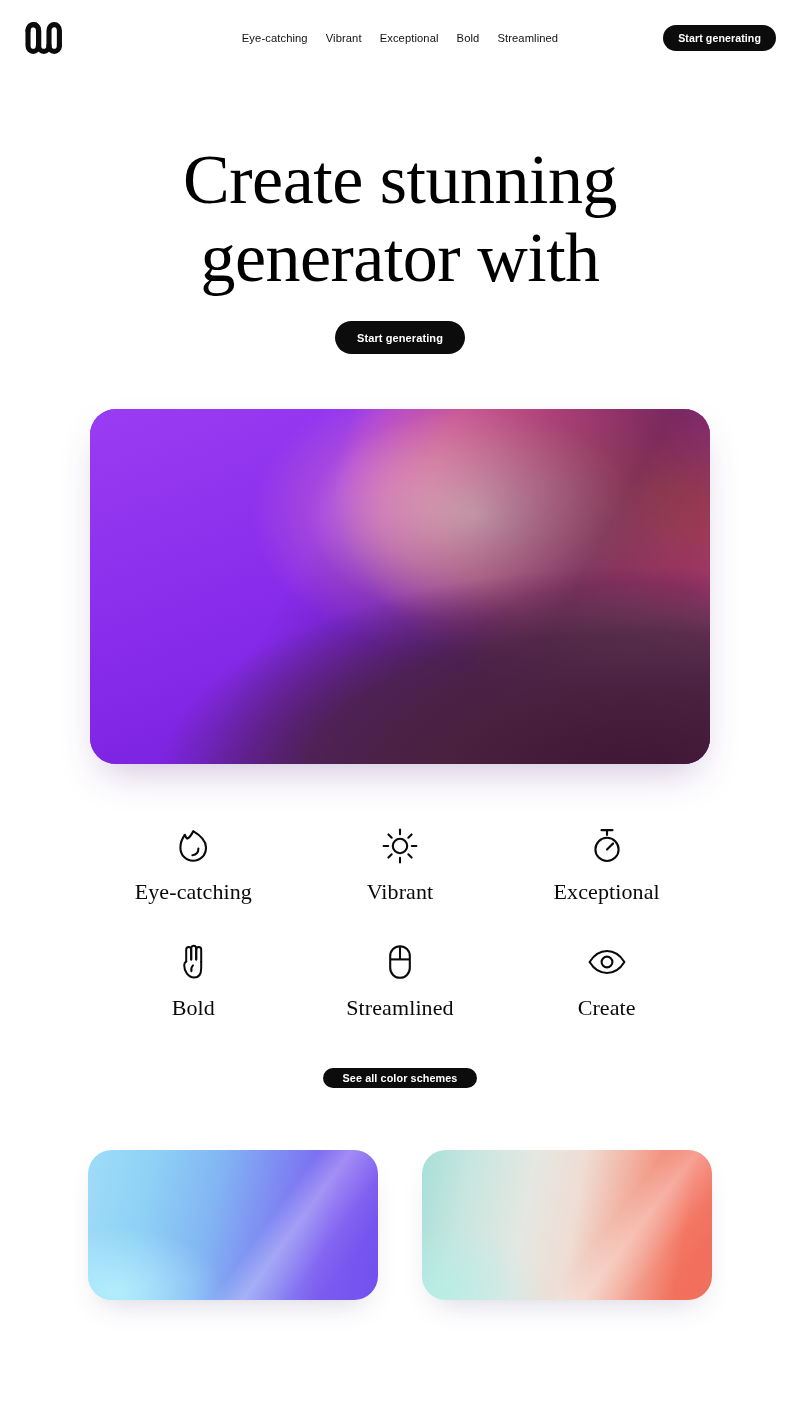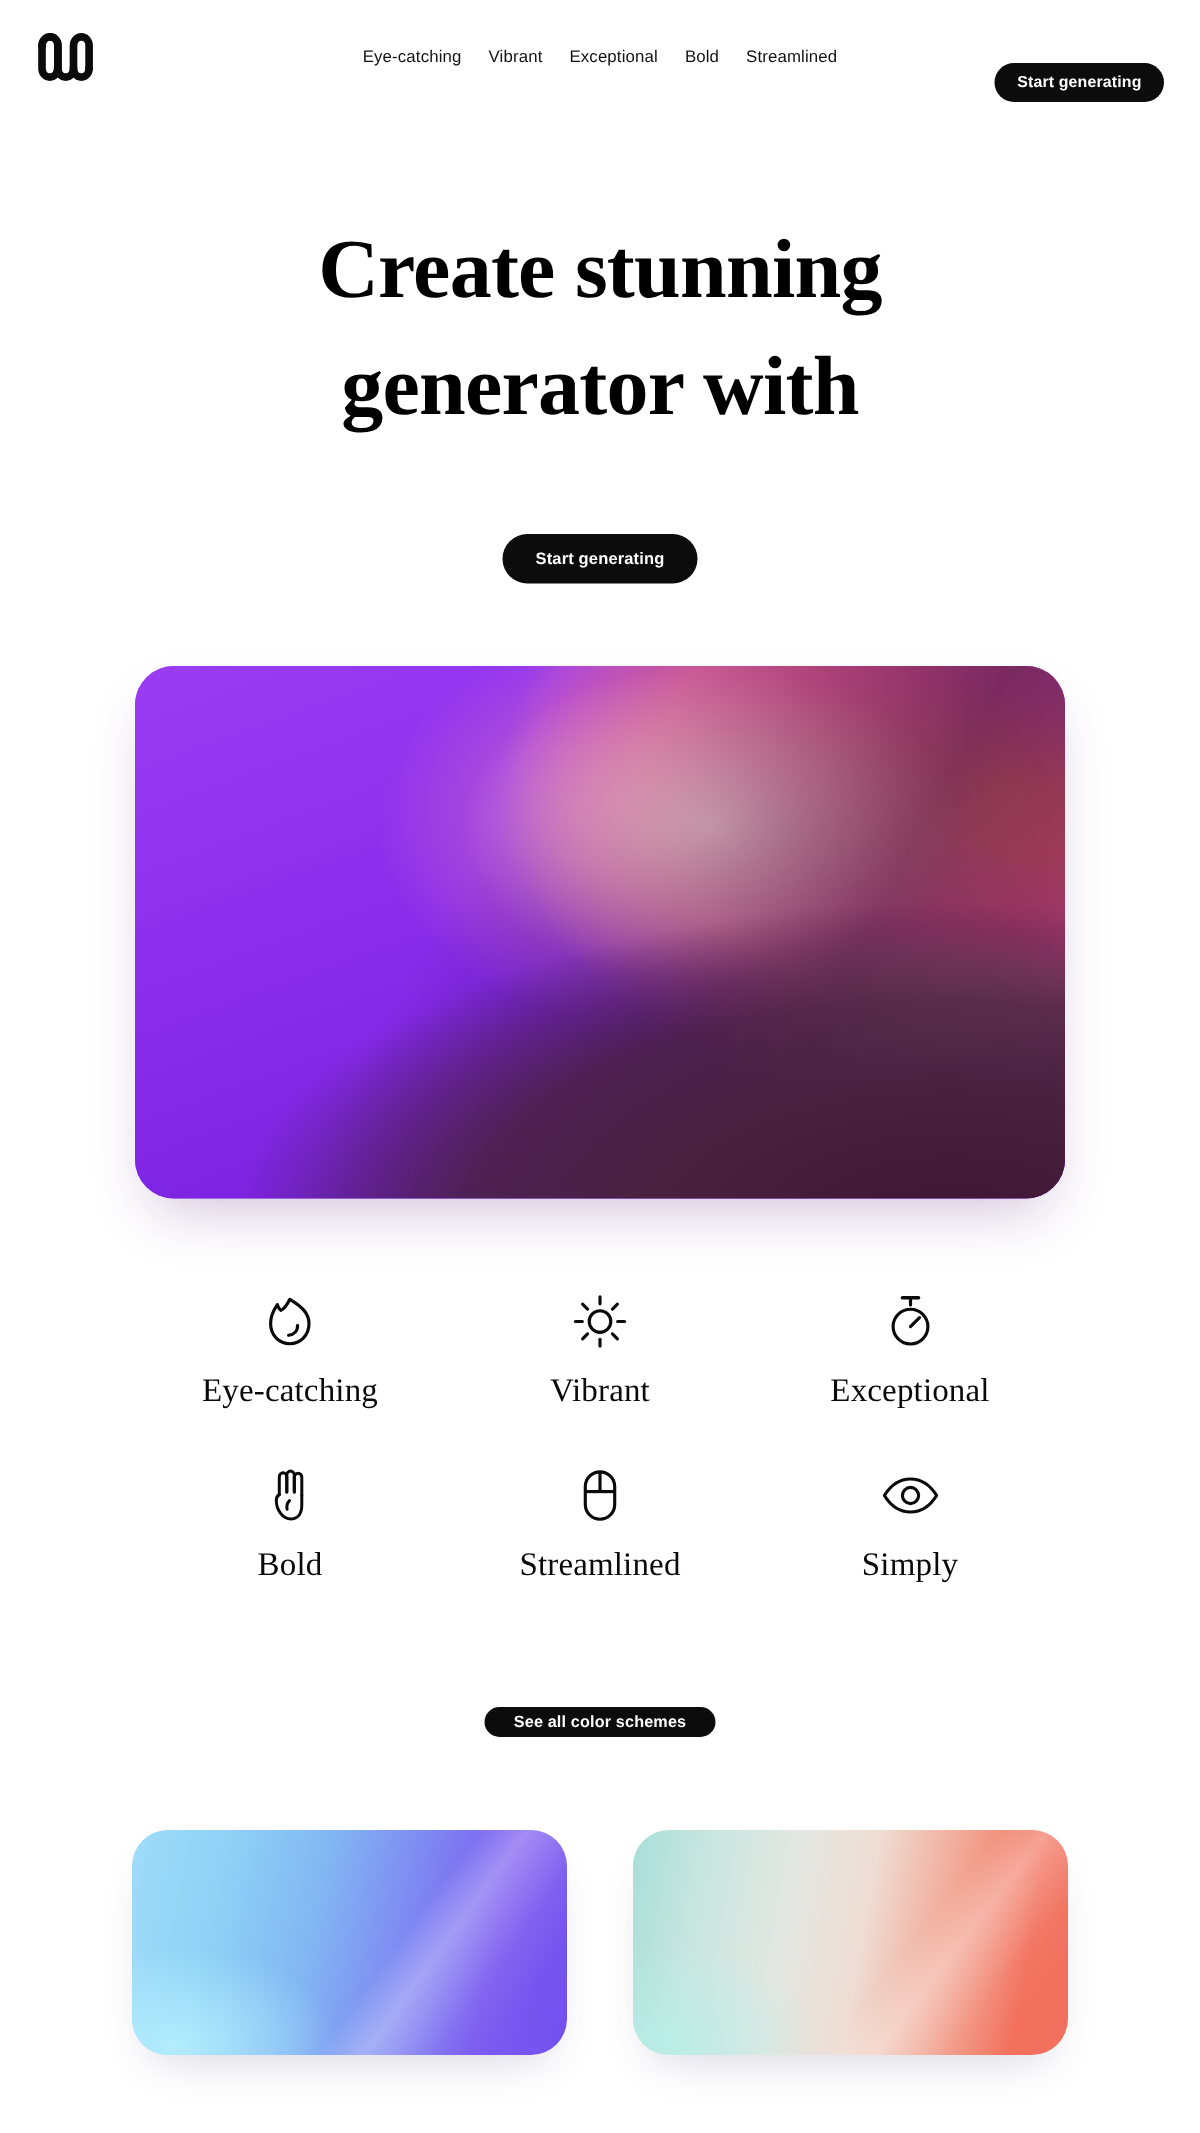--- a/index.html
+++ b/index.html
@@ -48,30 +48,29 @@
     align-items:center;
     justify-content:center;
     background:#0c0c0c;
     color:#ffffff;
     border:none;
     border-radius:999px;
     font-family:"Liberation Sans", sans-serif;
     font-weight:700;
     cursor:pointer;
     white-space:nowrap;
-    margin-top:35px;
   }
   .btn-header{ height:26px; padding:0 15px; font-size:10.6px; letter-spacing:.1px; }
 
   
   .hero{ padding-top:66px; text-align:center; }
   .hero-title{
     font-family:"Liberation Serif", serif;
-    font-weight:700;
-    font-size:56px;
+    font-weight:400;
+    font-size:70px;
     line-height:78px;
     letter-spacing:-0.5px;
     color:#000000;
     max-width:560px;
     margin:0 auto;
   }
   .hero-sub{
     margin:32px auto 0;
     max-width:492px;
     font-size:12.4px;
@@ -318,21 +317,21 @@
     <span class="feature-label">Streamlined</span>
   </div>
 
   <div class="feature">
     <span class="feature-icon">
       <svg width="40" height="28" viewBox="0 0 40 28" fill="none" xmlns="http://www.w3.org/2000/svg">
         <path d="M2.6 14 C7.4 6.2 13.4 3.0 20 3.0 C26.6 3.0 32.6 6.2 37.4 14 C32.6 21.8 26.6 25.0 20 25.0 C13.4 25.0 7.4 21.8 2.6 14 Z" stroke="#0a0a0a" stroke-width="2.1" stroke-linejoin="round"></path>
         <circle cx="20" cy="14" r="5.4" stroke="#0a0a0a" stroke-width="2.1"></circle>
       </svg>
     </span>
-    <span class="feature-label">Simply</span>
+    <span class="feature-label">Create</span>
   </div>
 
 </section>
 
 <section class="schemes-cta">
   <button class="btn-pill btn-schemes">See all color schemes</button>
 </section>
 
 <section class="cards-row">
 

